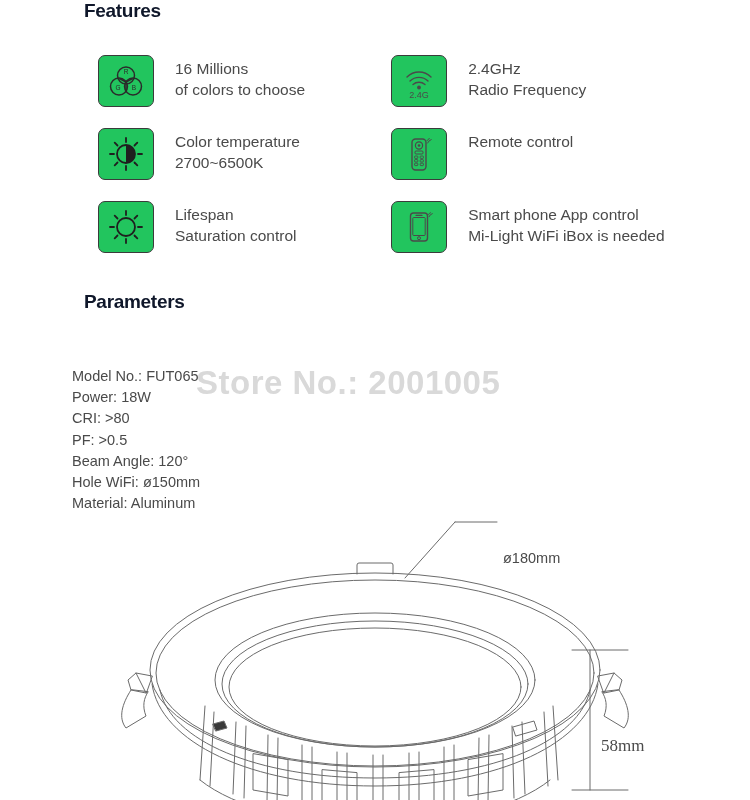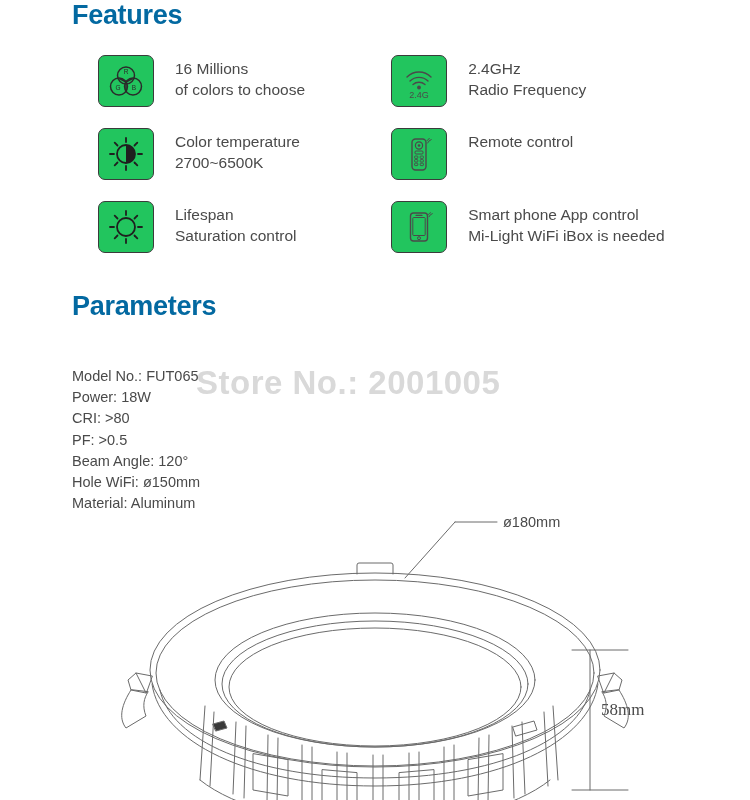--- a/index.html
+++ b/index.html
@@ -15,24 +15,25 @@
     font-family: "Liberation Sans", sans-serif;
     color: #3b3b3b;
     -webkit-font-smoothing: antialiased;
   }
 
   
   .section-heading {
     position: absolute;
     font-family: "Liberation Sans", sans-serif;
     font-weight: bold;
-    font-size: 27px;
+    font-size: 19px;
     letter-spacing: -0.3px;
-    color: #0369a1;
+    color: #0f172a;
     white-space: nowrap;
+    margin-left: 12px;
   }
   #features-heading { left: 72px; top: 0px; }
   #parameters-heading { left: 72px; top: 291px; }
 
   
   .features-grid {
     position: absolute;
     left: 74px;
     top: 55px;
     width: 620px;
@@ -110,20 +111,21 @@
     left: 0;
     top: 490px;
     width: 750px;
     height: 310px;
   }
   .diagram-wrap svg { display: block; }
 
   .dim-label {
     position: absolute;
     white-space: nowrap;
+    margin-top: 36px;
   }
   #label-diameter {
     left: 503px;
     top: 514px;
     font-size: 14.5px;
     color: #4a4a4a;
     font-family: "Liberation Sans", sans-serif;
   }
   #label-height {
     left: 601px;

